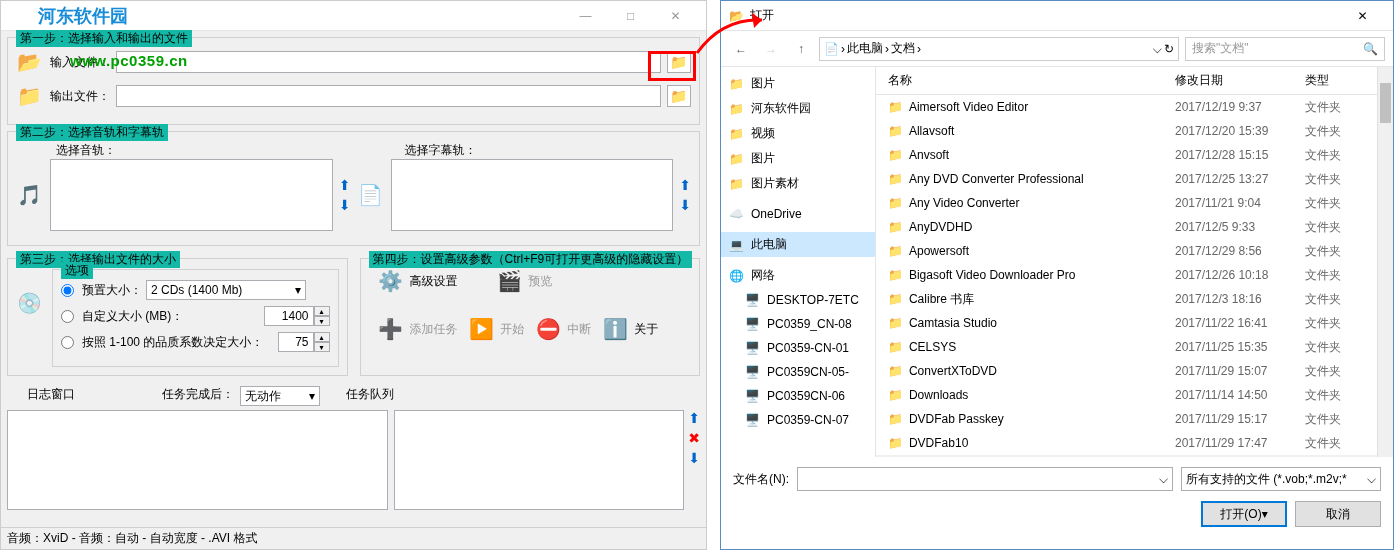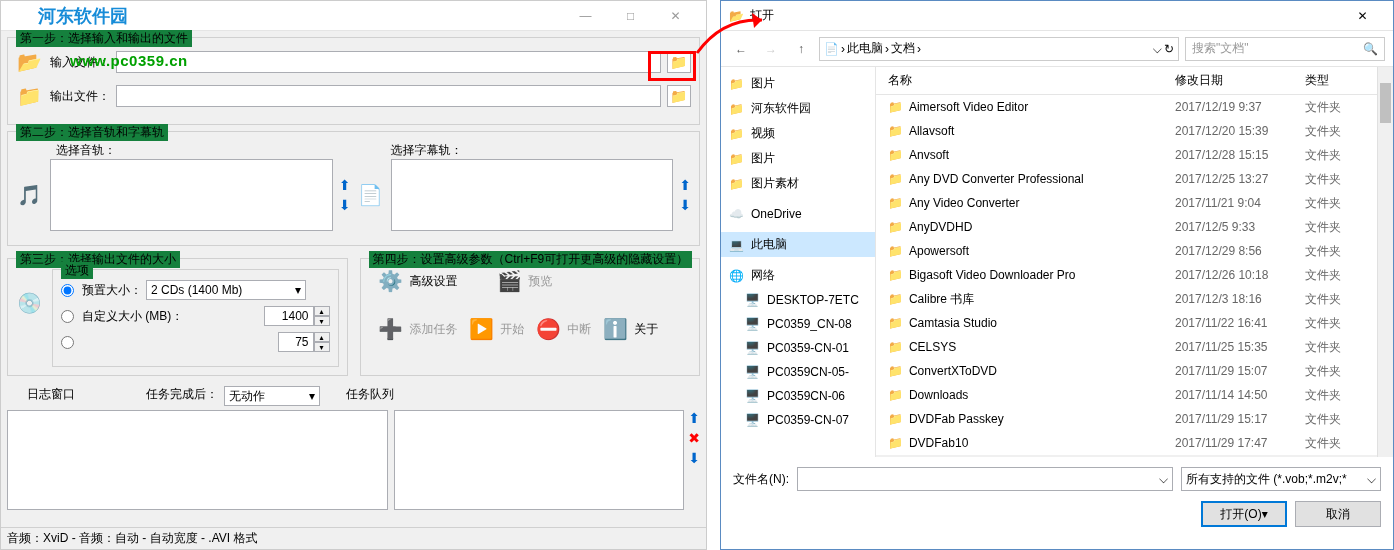--- a/index.html
+++ b/index.html
@@ -5,21 +5,21 @@
 *{box-sizing:border-box;margin:0;padding:0;font-family:"Microsoft YaHei","Segoe UI",sans-serif;font-size:12px}
 body{background:#fff;width:1394px;height:550px;position:relative;overflow:hidden}
 .app-win{position:absolute;left:0;top:0;width:707px;height:550px;background:#f0f0f0;border:1px solid #ccc}
 .titlebar{height:30px;background:#fff;display:flex;align-items:center;padding:0 8px;color:#999;border-bottom:1px solid #e5e5e5}
 .titlebar .ctrls{margin-left:auto;display:flex;gap:0}
 .titlebar .ctrls span{width:45px;height:28px;display:flex;align-items:center;justify-content:center;color:#999}
 .watermark{position:absolute;left:0;top:0;color:#1e90ff;z-index:5;pointer-events:none}
 .watermark .txt1{position:absolute;left:38px;top:4px;font-size:18px;font-weight:bold;color:#178cd8;white-space:nowrap}
 .watermark .url{position:absolute;left:70px;top:52px;font-size:15px;font-weight:bold;color:#00a000;letter-spacing:0.5px}
 .group{border:1px solid #d0d0d0;margin:6px;padding:10px 8px 8px;position:relative;background:#f0f0f0}
-.group-label{position:absolute;top:-8px;left:8px;background:#15803d;padding:0 4px;color:#000}
+.group-label{position:absolute;top:-8px;left:8px;background:#14b8a6;padding:0 4px;color:#000}
 .row{display:flex;align-items:center;gap:6px;margin-bottom:6px}
 .icon{width:28px;height:28px;display:flex;align-items:center;justify-content:center;font-size:20px}
 .txt-input{flex:1;height:22px;border:1px solid #abadb3;background:#fff;padding:0 4px}
 .btn-icon{width:24px;height:22px;border:1px solid #abadb3;background:#fff;display:flex;align-items:center;justify-content:center;font-size:14px}
 .folder-btn{color:#c9a400}
 .label{color:#000}
 .listbox{border:1px solid #abadb3;background:#fff;height:72px}
 .arrows span,.arrows-v span{font-size:14px;color:#0066cc;display:block}
 .arrows-v{display:flex;flex-direction:column;gap:4px;align-items:center}
 .step2-area{display:flex;gap:6px}
@@ -113,21 +113,21 @@
         <div class="row">
           <div class="icon">🎵</div>
           <div class="listbox" style="flex:1"></div>
           <div class="arrows-v">
             <span>⬆</span>
             <span>⬇</span>
           </div>
         </div>
       </div>
       <div class="step2-col">
-        <span class="label" style="margin-left:34px">选择字幕轨：</span>
+        <span class="label" style="margin-left:48px">选择字幕轨：</span>
         <div class="row">
           <div class="icon">📄</div>
           <div class="listbox" style="flex:1"></div>
           <div class="arrows-v">
             <span>⬆</span>
             <span>⬇</span>
           </div>
         </div>
       </div>
     </div>
@@ -155,20 +155,21 @@
             <div class="spinner">
               <input value="1400" style="">
               <div class="sp-btns">
                   <span>▴</span>
                   <span>▾</span>
                 </div>
             </div>
           </div>
           <div class="radio-row">
             <input type="radio" style="">
+            <span>按照 1-100 的品质系数决定大小：</span>
             <div style="flex:1"></div>
             <div class="spinner">
               <input style="width: 36px;" value="75">
               <div class="sp-btns">
                   <span>▴</span>
                   <span>▾</span>
                 </div>
             </div>
           </div>
         </div>
@@ -204,21 +205,21 @@
             <span>关于</span>
           </div>
       </div>
     </div>
   </div>
 
   <div style="display:flex;align-items:flex-start;padding:4px 26px;gap:6px">
     <span>日志窗口</span>
     <div style="flex:1"></div>
     <span>任务完成后：</span>
-    <div class="select" style="width:96px">
+    <div class="select" style="width:80px">
       <span>无动作</span>
         <span>▾</span>
     </div>
     <span style="margin-left:20px">任务队列</span>
     <div style="width:280px"></div>
   </div>
   <div class="log-area">
     <div class="listbox log-col" style="height:100px"></div>
     <div style="display:flex;gap:4px">
       <div class="listbox" style="width:290px;height:100px"></div>

